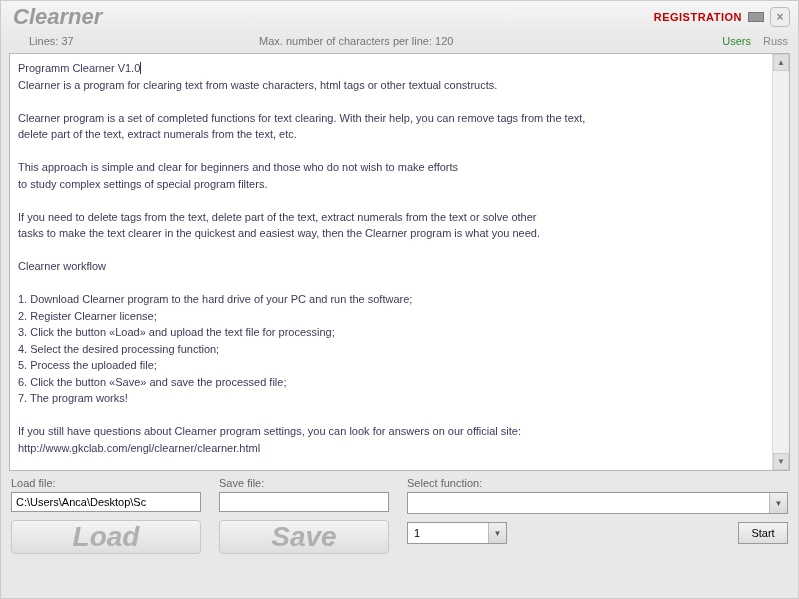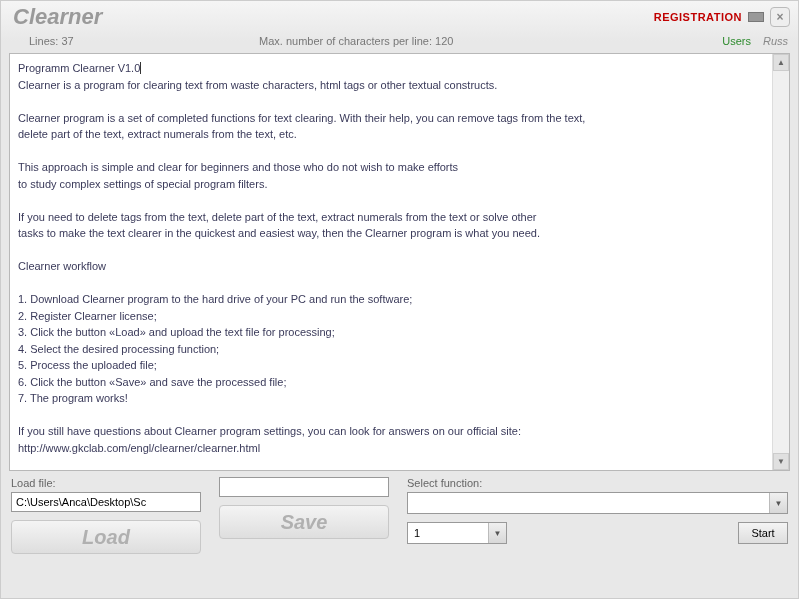--- a/index.html
+++ b/index.html
@@ -68,21 +68,21 @@
   display: flex;
   padding: 2px 10px 4px 28px;
   color: #777;
   font-size: 11px;
   align-items: flex-end;
 }
 .stats-left { width: 230px; }
 .stats-mid { flex: 1; }
 .stats-right { display: flex; gap: 12px; }
 .lang-en { color: #2e8b2e; }
-.lang-ru { color: #888; font-style: italic; }
+.lang-ru { color: #888; }
 .textarea-wrap {
   margin: 2px 8px 6px 8px;
   border: 1px solid #b8b8b8;
   background: #fff;
   height: 418px;
   position: relative;
   display: flex;
 }
 .textarea-content {
   flex: 1;
@@ -133,21 +133,21 @@
   font-size: 11px;
   width: 100%;
 }
 .big-btn {
   margin-top: 8px;
   height: 34px;
   border: 1px solid #c8c8c8;
   border-radius: 4px;
   background: linear-gradient(to bottom, #f4f4f4, #dedede);
   font-family: Arial, sans-serif;
-  font-size: 20px;
+  font-size: 28px;
   font-style: italic;
   font-weight: bold;
   color: #b0b0b0;
   cursor: pointer;
 }
 .func-row {
   display: flex;
   gap: 6px;
   margin-top: 8px;
   align-items: center;
@@ -261,20 +261,21 @@
     </div>
   </div>
 
   <div class="bottom-area">
     <div class="col col-load">
       <div class="label">Load file:</div>
       <input class="textfield" value="C:\Users\Anca\Desktop\Sc" style="">
       <button class="big-btn">Load</button>
     </div>
     <div class="col col-save">
+      <div class="label">Save file:</div>
       <input class="textfield" value="" style="">
       <button class="big-btn">Save</button>
     </div>
     <div class="col col-func">
       <div class="label">Select function:</div>
       <div class="combo combo-full">
         <span></span>
         <div class="combo-arrow">▼</div>
       </div>
       <div class="func-row">

